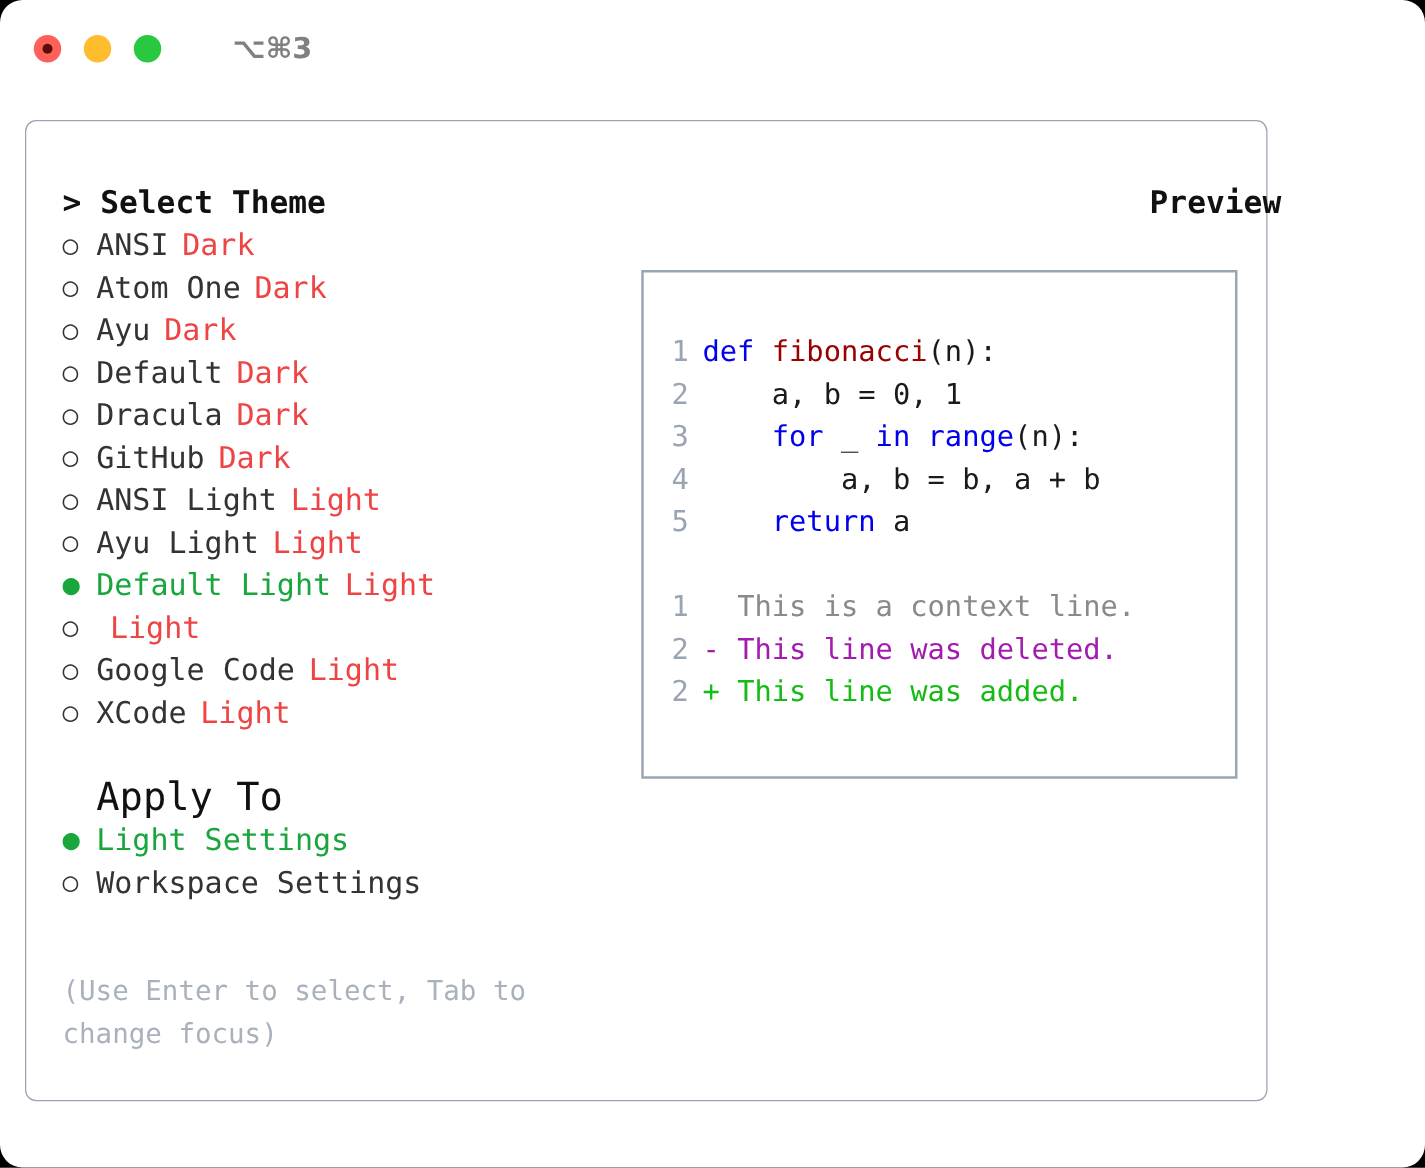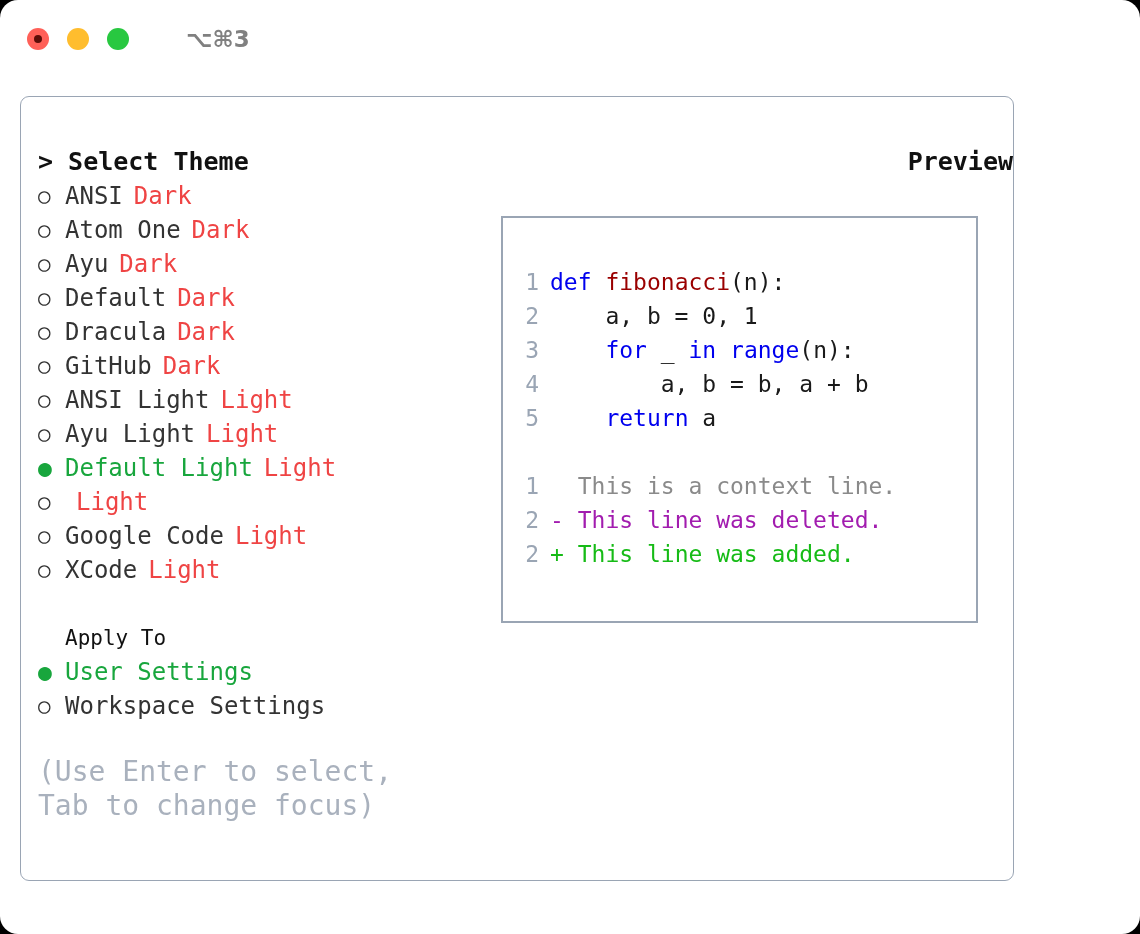--- a/index.html
+++ b/index.html
@@ -73,21 +73,21 @@
     top: 96px;
     width: 994px;
     height: 785px;
     border: 1.5px solid #9aa5b4;
     border-radius: 9px;
     background: #ffffff;
   }
 
   .panel-inner {
     position: absolute;
-    left: 0; top: 0;
+    left: 12px; top: 0;
     width: 100%; height: 100%;
     padding: 48px 0 0 17px;
   }
 
   
   .columns { display: flex; }
   .col-left  { width: 463px; flex: none; }
   .col-right { flex: 1; }
 
   
@@ -118,29 +118,29 @@
   .opt.selected .bullet { color: #18a63d; font-size: 23px; }
   .opt-label { color: #333333; }
   .opt.selected .opt-label { color: #18a63d; }
   .opt-variant { color: #ef4444; padding-left: 11px; }
 
   .section-gap { height: 34px; }
 
   .subheader {
     height: 34px;
     line-height: 34px;
-    font-size: 21px;
+    font-size: 31px;
     color: #111111;
     padding-left: 27px;
     white-space: pre;
   }
 
   .hint {
-    margin-top: 32px;
-    font-size: 28px;
+    margin-top: 54px;
+    font-size: 22px;
     line-height: 34px;
     color: #a9b1bd;
     width: 410px;
     white-space: pre-wrap;
   }
 
   
   .preview-title {
     font-size: 25px;
     font-weight: bold;
@@ -214,21 +214,21 @@
               <div class="opt selected"><span class="bullet">●</span><span class="opt-label">Default Light</span><span class="opt-variant">Light</span></div>
               <div class="opt"><span class="bullet">○</span><span class="opt-variant">Light</span></div>
               <div class="opt"><span class="bullet">○</span><span class="opt-label">Google Code</span><span class="opt-variant">Light</span></div>
               <div class="opt"><span class="bullet">○</span><span class="opt-label">XCode</span><span class="opt-variant">Light</span></div>
             </div>
 
           <div class="section-gap"></div>
 
           <div class="subheader">Apply To</div>
           <div id="apply-list">
-              <div class="opt selected"><span class="bullet">●</span><span class="opt-label">User Settings</span></div>
+              <div class="opt selected"><span class="bullet">●</span><span class="opt-label">Light Settings</span></div>
               <div class="opt"><span class="bullet">○</span><span class="opt-label">Workspace Settings</span></div>
             </div>
 
           <div class="hint">(Use Enter to select, Tab to change focus)</div>
         </div>
 
         <div class="col-right">
           <div class="preview-title">Preview</div>
           <div class="preview-box">
             <div id="code-block">

